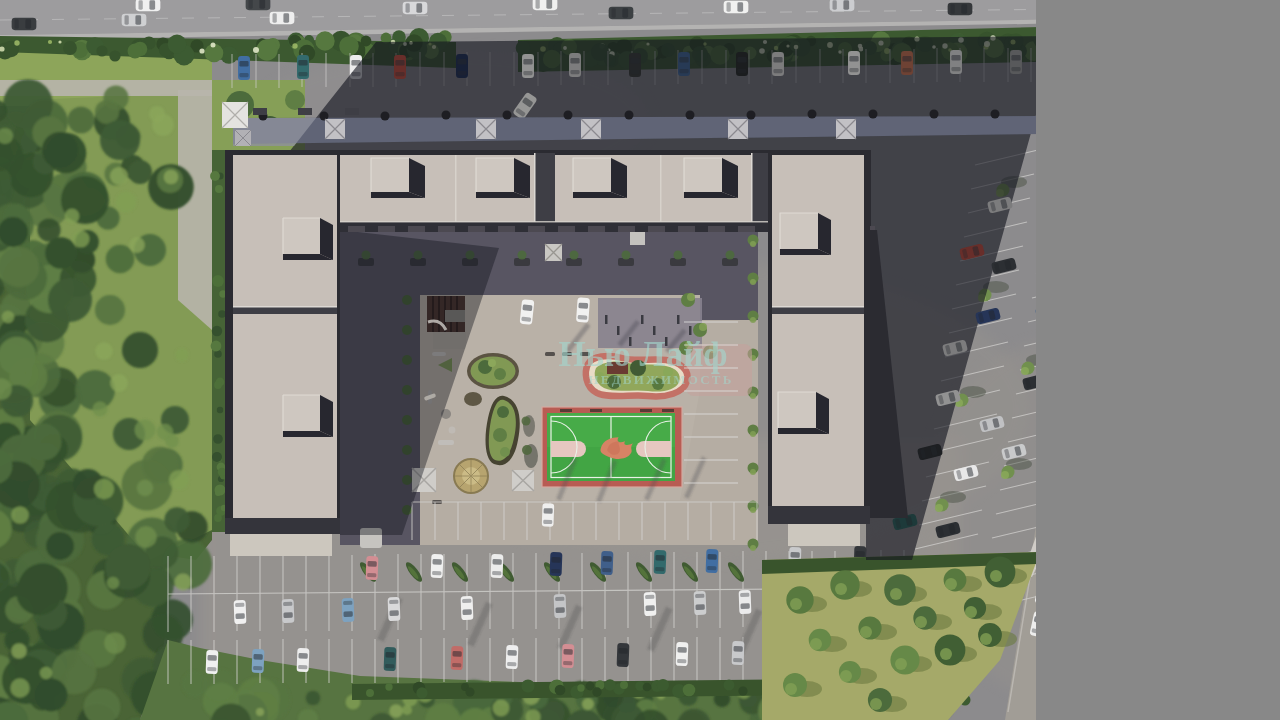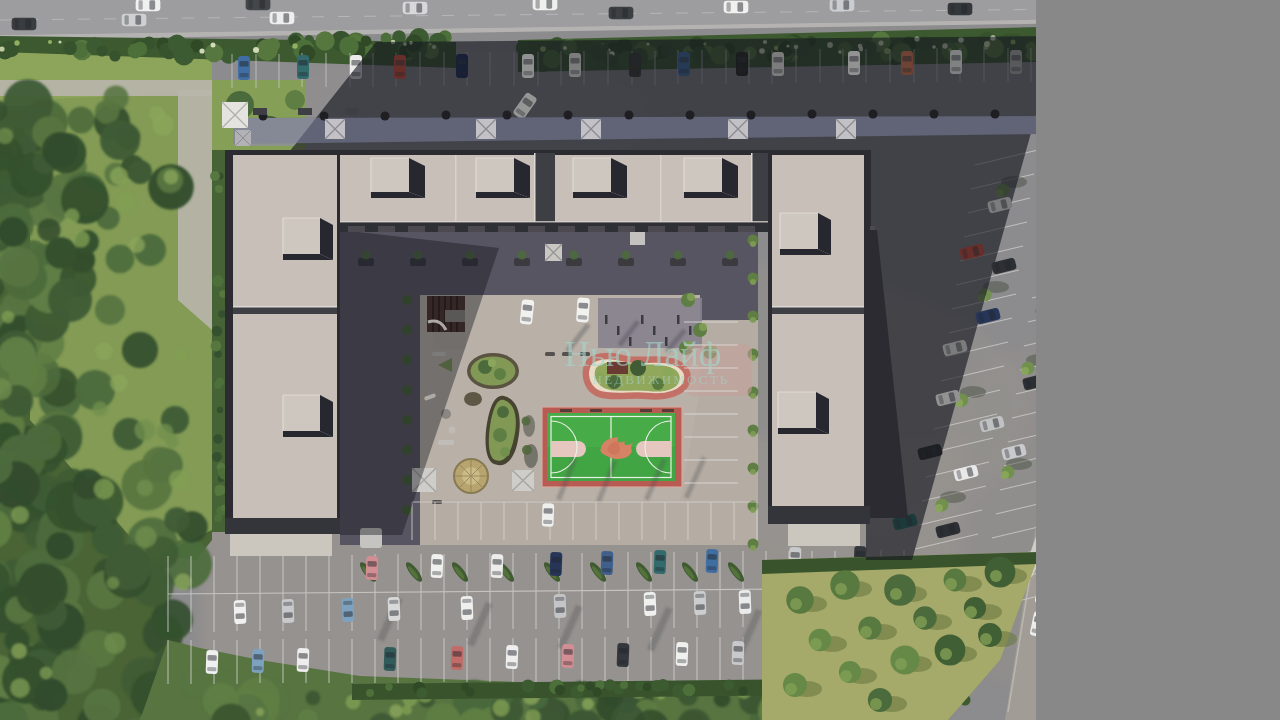--- a/index.html
+++ b/index.html
@@ -1,17 +1,17 @@
 <!DOCTYPE html>
 <html><head>
 <meta charset="utf-8">
 <title>Residential complex aerial view</title>
 <style>
 html,body{margin:0;padding:0;background:#888;}
-#scene{width:1036px;height:720px;overflow:hidden;position:relative;font-family:"Liberation Sans",sans-serif;filter:saturate(0.9) blur(0.3px);}
+#scene{width:1036px;height:720px;overflow:hidden;position:relative;font-family:"Liberation Sans",sans-serif;filter:saturate(0.9) blur(0.3px);font-weight:bold;}
 </style>
 </head>
 <body>
 
 <div id="scene">
 <svg xmlns="http://www.w3.org/2000/svg" width="1280" height="720" viewBox="0 0 1280 720">
 <defs>
         <filter id="soft" x="-20%" y="-20%" width="140%" height="140%">
           <feGaussianBlur stdDeviation="7"></feGaussianBlur>
         </filter>

